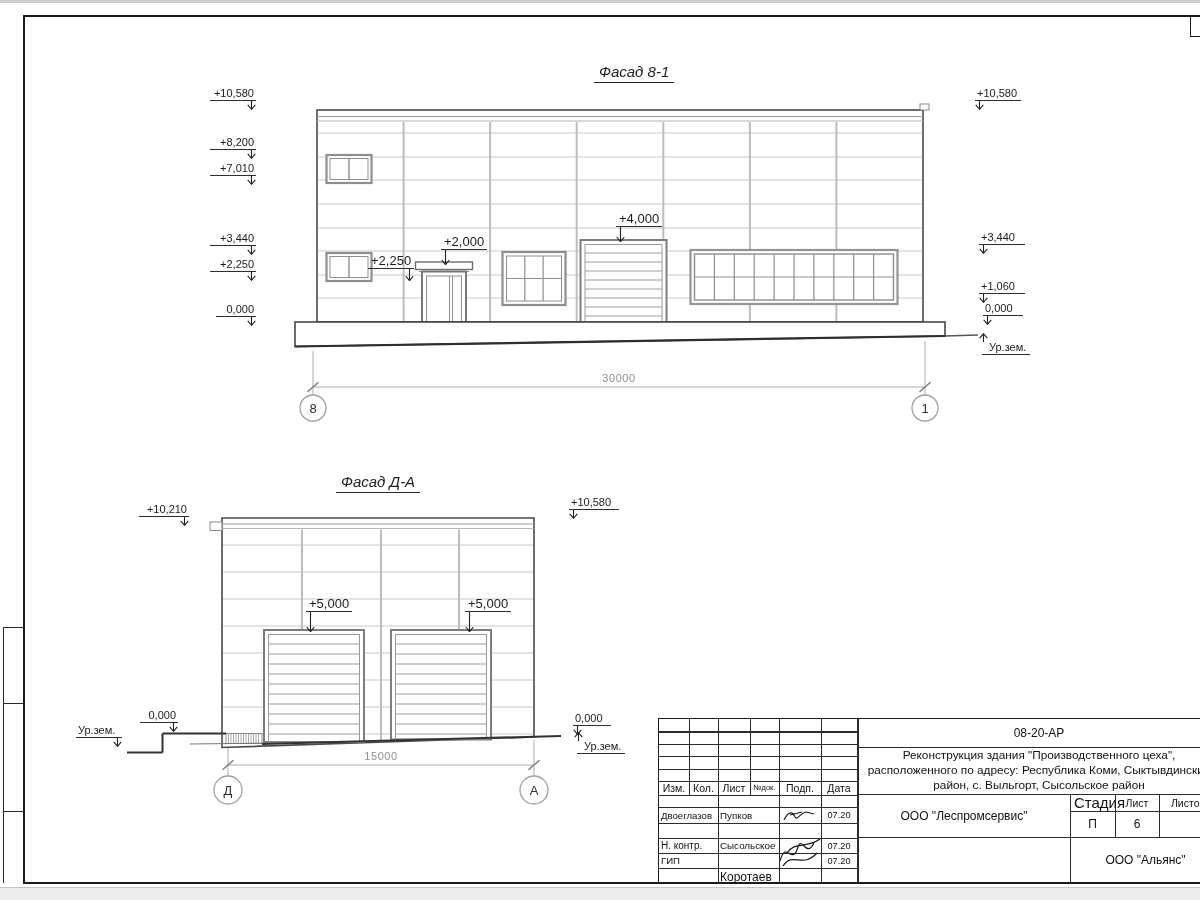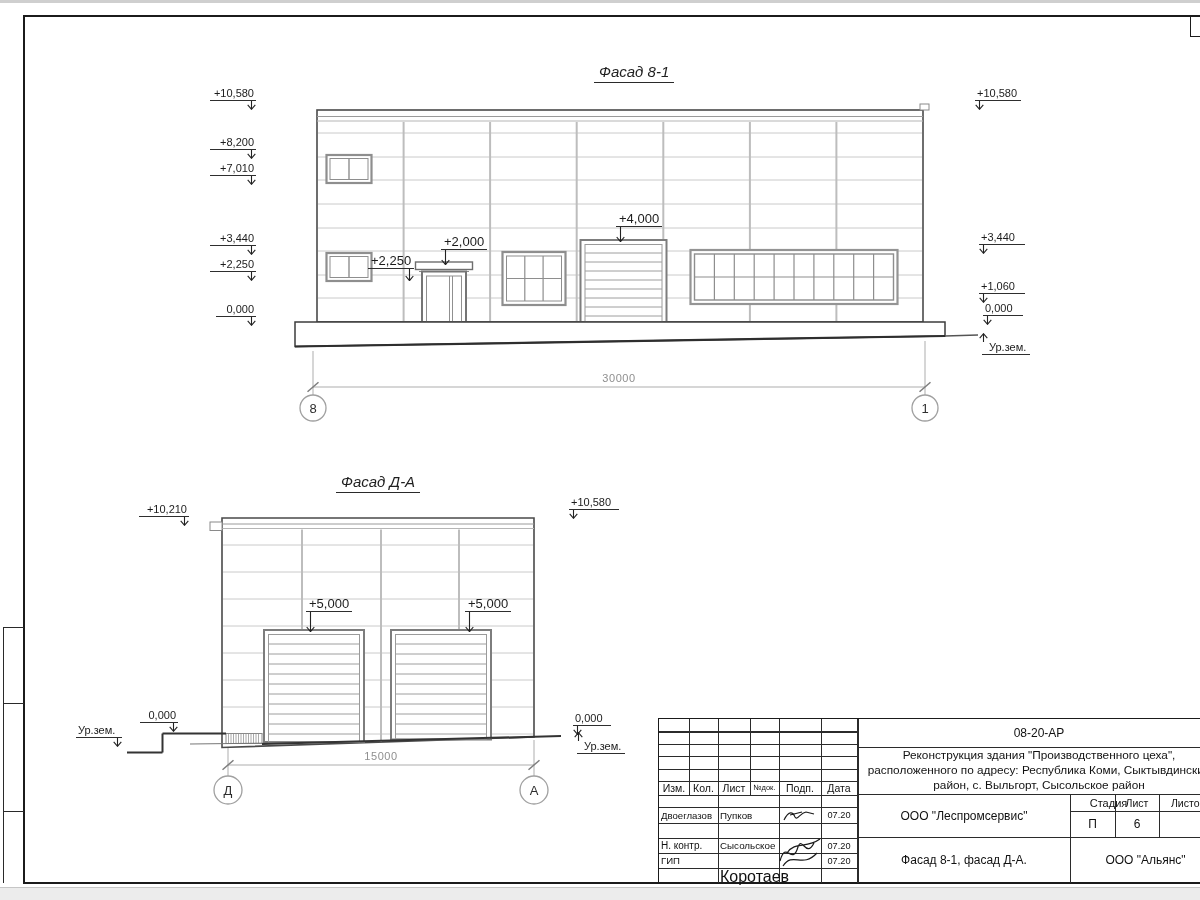--- a/index.html
+++ b/index.html
@@ -438,31 +438,30 @@
   <div class="cell" style="left:120px;top:62px;width:42px;height:13px;font-size:10.5px">Подп.</div>
   <div class="cell" style="left:162px;top:62px;width:36px;height:13px;font-size:10.5px">Дата</div>
 
   <div class="cell lft" style="left:2px;top:88px;width:56px;height:16px;font-size:9.6px">Двоеглазов</div>
   <div class="cell lft" style="left:61px;top:88px;width:58px;height:16px;font-size:9.8px">Пупков</div>
   <div class="cell" style="left:163px;top:88px;width:34px;height:16px;font-size:9.2px">07.20</div>
   <div class="cell lft" style="left:2px;top:119px;width:56px;height:15px;font-size:10px">Н. контр.</div>
   <div class="cell lft" style="left:61px;top:119px;width:58px;height:15px;font-size:9.8px">Сысольское</div>
   <div class="cell" style="left:163px;top:119px;width:34px;height:15px;font-size:9.2px">07.20</div>
   <div class="cell lft" style="left:2px;top:134px;width:56px;height:15px;font-size:9.6px">ГИП</div>
-  <div class="cell lft" style="left:61px;top:150px;width:40px;height:15px;font-size:16px">Коротаев</div>
+  <div class="cell lft" style="left:61px;top:150px;width:40px;height:15px;font-size:12px">Коротаев</div>
   <div class="cell" style="left:163px;top:134px;width:34px;height:15px;font-size:9.2px">07.20</div>
 
   <svg style="position:absolute;left:122px;top:90px" width="36" height="13">
     <path d="M3 11 C8 1 12 3 14 8 C16 12 19 4 25 3 L33 5 M9 6 L21 3" stroke="#1a1a1a" stroke-width="1.1" fill="none"></path>
   </svg>
   <svg style="position:absolute;left:117px;top:112px" width="47" height="40">
     <path d="M4 30 C10 8 16 36 22 16 C26 4 30 28 38 12 M7 35 C17 20 26 38 41 22 M11 22 C19 10 30 18 44 8" stroke="#1a1a1a" stroke-width="1.2" fill="none"></path>
   </svg>
 
   <div class="cell" style="left:200px;top:76px;width:210px;height:41px;font-size:12px">ООО "Леспромсервис"</div>
-  <div class="cell" style="left:427px;top:76px;width:45px;height:15px;font-size:11px">Стадия</div>
+  <div class="cell" style="left:418px;top:76px;width:45px;height:15px;font-size:15px">Стадия</div>
   <div class="cell" style="left:456px;top:76px;width:44px;height:15px;font-size:10.5px">Лист</div>
   <div class="cell" style="left:500px;top:76px;width:58px;height:15px;font-size:10.5px">Листов</div>
   <div class="cell" style="left:411px;top:93px;width:45px;height:24px;font-size:12px">П</div>
   <div class="cell" style="left:456px;top:93px;width:44px;height:24px;font-size:12px">6</div>
-  <div class="cell" style="left:200px;top:119px;width:210px;height:44px;font-size:12px">Фасад 8-1, фасад Д-А.</div>
   <div class="cell" style="left:411px;top:119px;width:151px;height:44px;font-size:12px">ООО "Альянс"</div>
 </div>
 
 </body></html>

